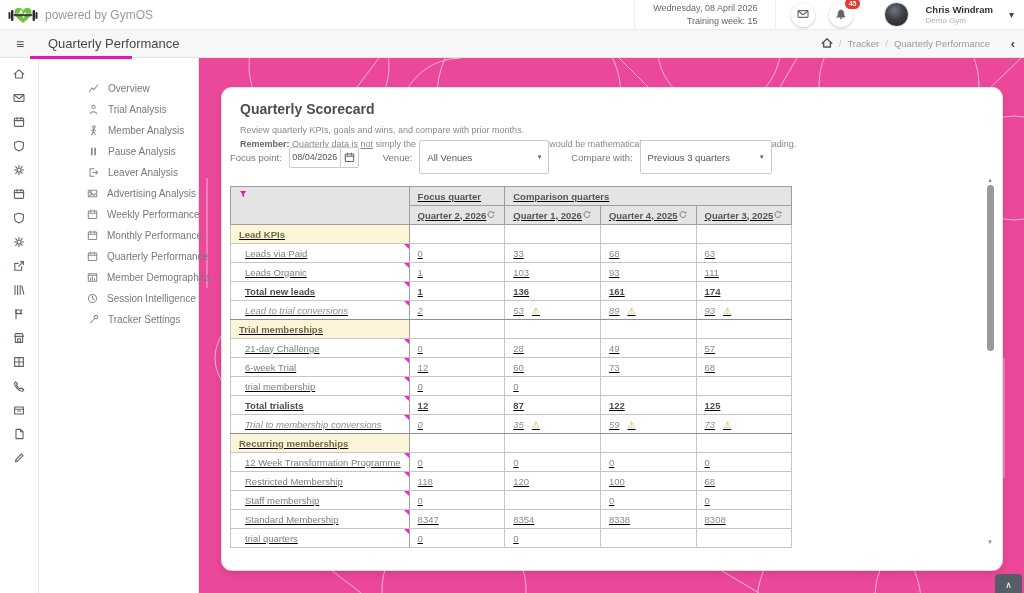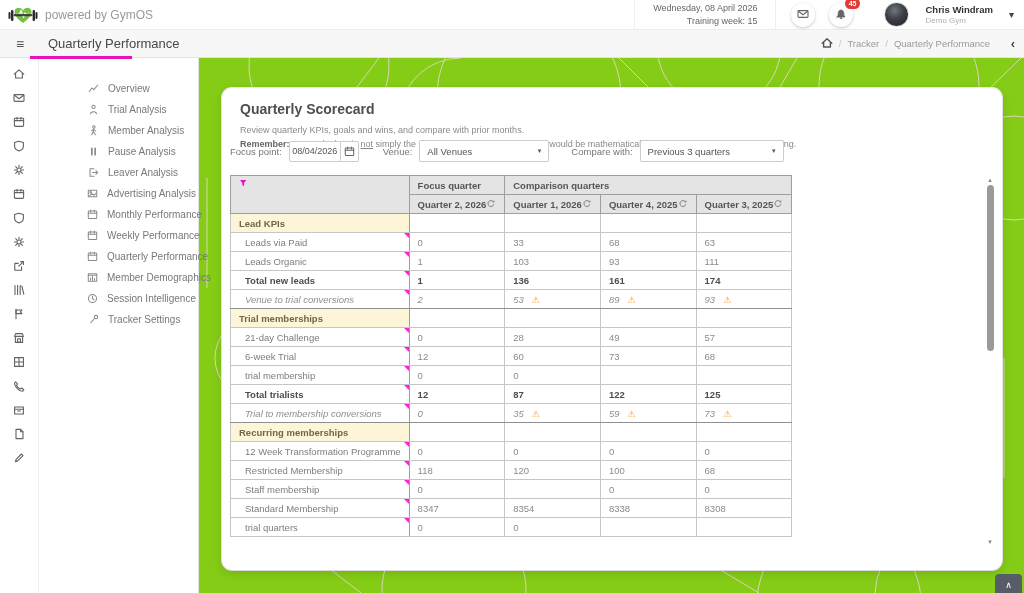--- a/index.html
+++ b/index.html
@@ -44,21 +44,21 @@
   .iconstrip { width:39px; background:#fff; border-right:1px solid #ececec;
     display:flex; flex-direction:column; align-items:center; padding-top:4px; z-index:4; }
   .strip-icon { height:24px; display:flex; align-items:center; justify-content:center;
     width:100%; cursor:pointer; }
   .sidebar { width:160px; background:#fff; border-right:1px solid #e5e5e5;
     padding-top:20px; z-index:4; }
   .side-item { display:flex; align-items:center; gap:9px; padding:5px 4px 5px 48px;
     font-size:10px; color:#787878; cursor:pointer; white-space:nowrap; }
   .side-item .mi { width:12px; display:flex; justify-content:center; }
 
-  .content { flex:1; position:relative; background:#84cc16; overflow:hidden; }
+  .content { flex:1; position:relative; background:#ec4899; overflow:hidden; }
   .bg-pattern { position:absolute; left:0; top:0; }
 
   
   .card { position:absolute; left:23px; top:30px; width:780px; height:482px;
     background:#fff; border-radius:10px;
     box-shadow:0 3px 10px rgba(0,0,0,.14), 0 0 0 1px #f1f1f1; }
   .card-head { padding:13px 18px 0 18px; }
   .card-title { font-size:14px; font-weight:bold; color:#4e4e4e; }
   .card-sub { font-size:9px; color:#8a8a8a; margin-top:7px; line-height:1.55; }
   .card-sub b { color:#666; }
@@ -67,27 +67,27 @@
   .filters { position:absolute; left:8px; top:52px; display:flex; align-items:center;
     font-size:9.5px; color:#777; }
   .filters label { margin-right:7px; }
   .date-wrap { display:flex; }
   .date-input { width:52px; height:21px; border:1px solid #ccc; border-radius:2px 0 0 2px;
     font-size:9px; color:#555; text-align:center; font-family:Liberation Sans, sans-serif; }
   .cal-btn { width:18px; height:21px; border:1px solid #ccc; border-left:none;
     border-radius:0 2px 2px 0; background:#fff; display:flex; align-items:center;
     justify-content:center; cursor:pointer; }
   .select { height:22px; border:1px solid #ccc; border-radius:2px; background:#fff;
-    display:flex; align-items:center; justify-content:space-between; padding:4px 7px;
+    display:flex; align-items:center; justify-content:space-between; padding:16px 7px;
     font-size:9.5px; color:#555; cursor:pointer; }
   .select .arr { font-size:7px; color:#555; }
   .gap1 { margin-left:24px; } .gap2 { margin-left:22px; }
 
   
-  .table-wrap { position:absolute; left:8px; top:87px; height:378px; overflow:hidden; }
+  .table-wrap { position:absolute; left:8px; top:98px; height:378px; overflow:hidden;text-decoration:underline; }
   table { border-collapse:collapse; font-size:9.5px; table-layout:fixed;
     border:1px solid #8f8f8f; }
   th, td { height:19px; padding:0 8px; overflow:hidden; white-space:nowrap; }
   thead th { background:#e4e4e4; color:#555; font-weight:bold; text-align:left;
     border:1px solid #9e9e9e; }
   td { border:1px solid #c6c6c6; color:#8a8a8a; }
   td.lbl { color:#7d7d7d; padding-left:14px; position:relative; }
   .mark::after { content:""; position:absolute; top:0; right:0;
     border-top:5px solid #ff1fd6; border-left:5px solid transparent; }
   tr.r-sec td.lbl { background:#fdf5d8; color:#6f6847; font-weight:bold; padding-left:8px; }
@@ -332,30 +332,30 @@
         </span>
         <span>Advertising Analysis</span>
       </div>
       <div class="side-item">
         <span class="mi">
           <svg width="11" height="11" viewBox="0 0 12 12" fill="#8a8a8a" stroke="#8a8a8a" stroke-width="1.1" stroke-linecap="round" stroke-linejoin="round">
             <rect x="1.4" y="2.2" width="9.2" height="8.2" rx=".8" fill="none"></rect>
             <path d="M1.4 4.6h9.2M4 1.2v2M8 1.2v2" fill="none"></path>
           </svg>
         </span>
-        <span>Monthly Performance</span>
+        <span>Weekly Performance</span>
       </div>
       <div class="side-item">
         <span class="mi">
           <svg width="11" height="11" viewBox="0 0 12 12" fill="#8a8a8a" stroke="#8a8a8a" stroke-width="1.1" stroke-linecap="round" stroke-linejoin="round">
             <rect x="1.4" y="2.2" width="9.2" height="8.2" rx=".8" fill="none"></rect>
             <path d="M1.4 4.6h9.2M4 1.2v2M8 1.2v2" fill="none"></path>
           </svg>
         </span>
-        <span>Weekly Performance</span>
+        <span>Monthly Performance</span>
       </div>
       <div class="side-item">
         <span class="mi">
           <svg width="11" height="11" viewBox="0 0 12 12" fill="#8a8a8a" stroke="#8a8a8a" stroke-width="1.1" stroke-linecap="round" stroke-linejoin="round">
             <rect x="1.4" y="2.2" width="9.2" height="8.2" rx=".8" fill="none"></rect>
             <path d="M1.4 4.6h9.2M4 1.2v2M8 1.2v2" fill="none"></path>
           </svg>
         </span>
         <span>Quarterly Performance</span>
       </div>
@@ -431,21 +431,21 @@
                 <path d="M1.4 4.6h9.2M4 1.2v2M8 1.2v2" fill="none"></path>
               </svg>
             </span>
         </div>
         <label class="gap1">Venue:</label>
         <div class="select" style="width:130px;">
           <span>All Venues</span>
           <span class="arr">▾</span>
         </div>
         <label class="gap2">Compare with:</label>
-        <div class="select" style="width:144px;">
+        <div class="select" style="width:132px;">
           <span>Previous 3 quarters</span>
           <span class="arr">▾</span>
         </div>
       </div>
 
       <div class="table-wrap">
         <table id="sc-table">
             <colgroup>
               <col style="width:138px">
               <col style="width:90px">
@@ -531,21 +531,21 @@
                 <td>111</td>
               </tr>
               <tr class="r-tot">
                 <td class="lbl mark">Total new leads</td>
                 <td>1</td>
                 <td>136</td>
                 <td>161</td>
                 <td>174</td>
               </tr>
               <tr class="r-conv">
-                <td class="lbl mark">Venue to trial conversions</td>
+                <td class="lbl mark">Lead to trial conversions</td>
                 <td>2</td>
                 <td>53<span class="warn">⚠</span></td>
                 <td>89<span class="warn">⚠</span></td>
                 <td>93<span class="warn">⚠</span></td>
               </tr>
               <tr class="r-sec">
                 <td class="lbl">Trial memberships</td>
                 <td></td>
                 <td></td>
                 <td></td>

